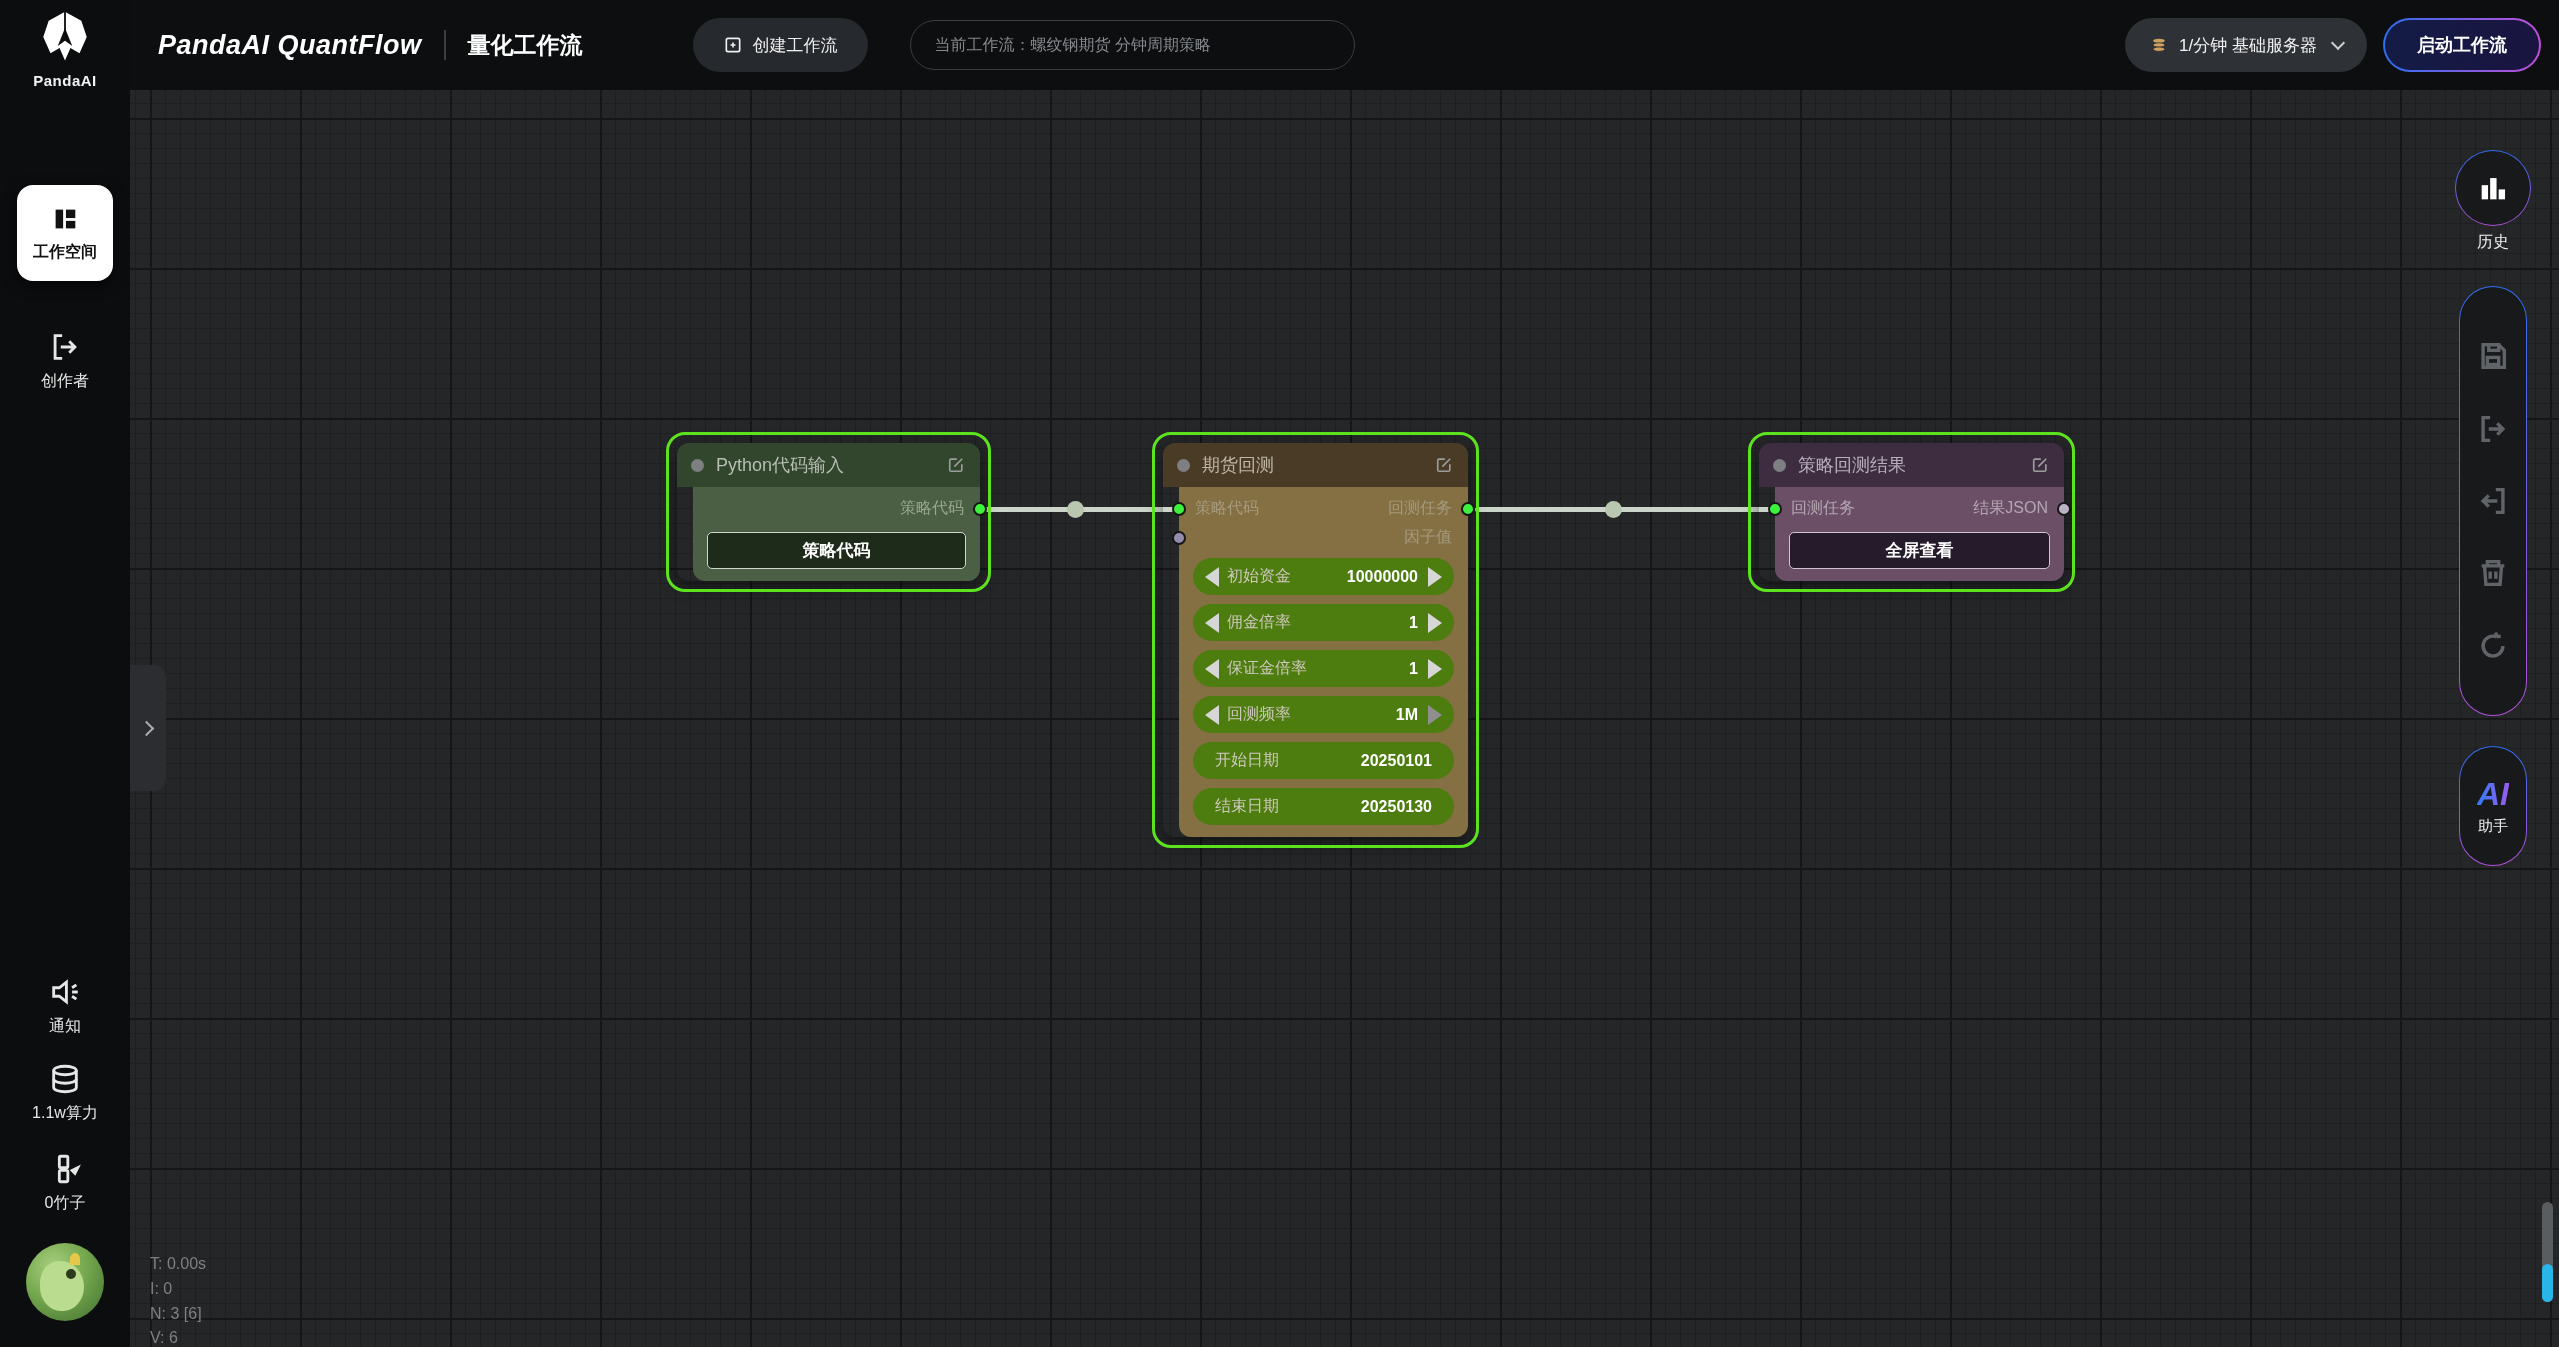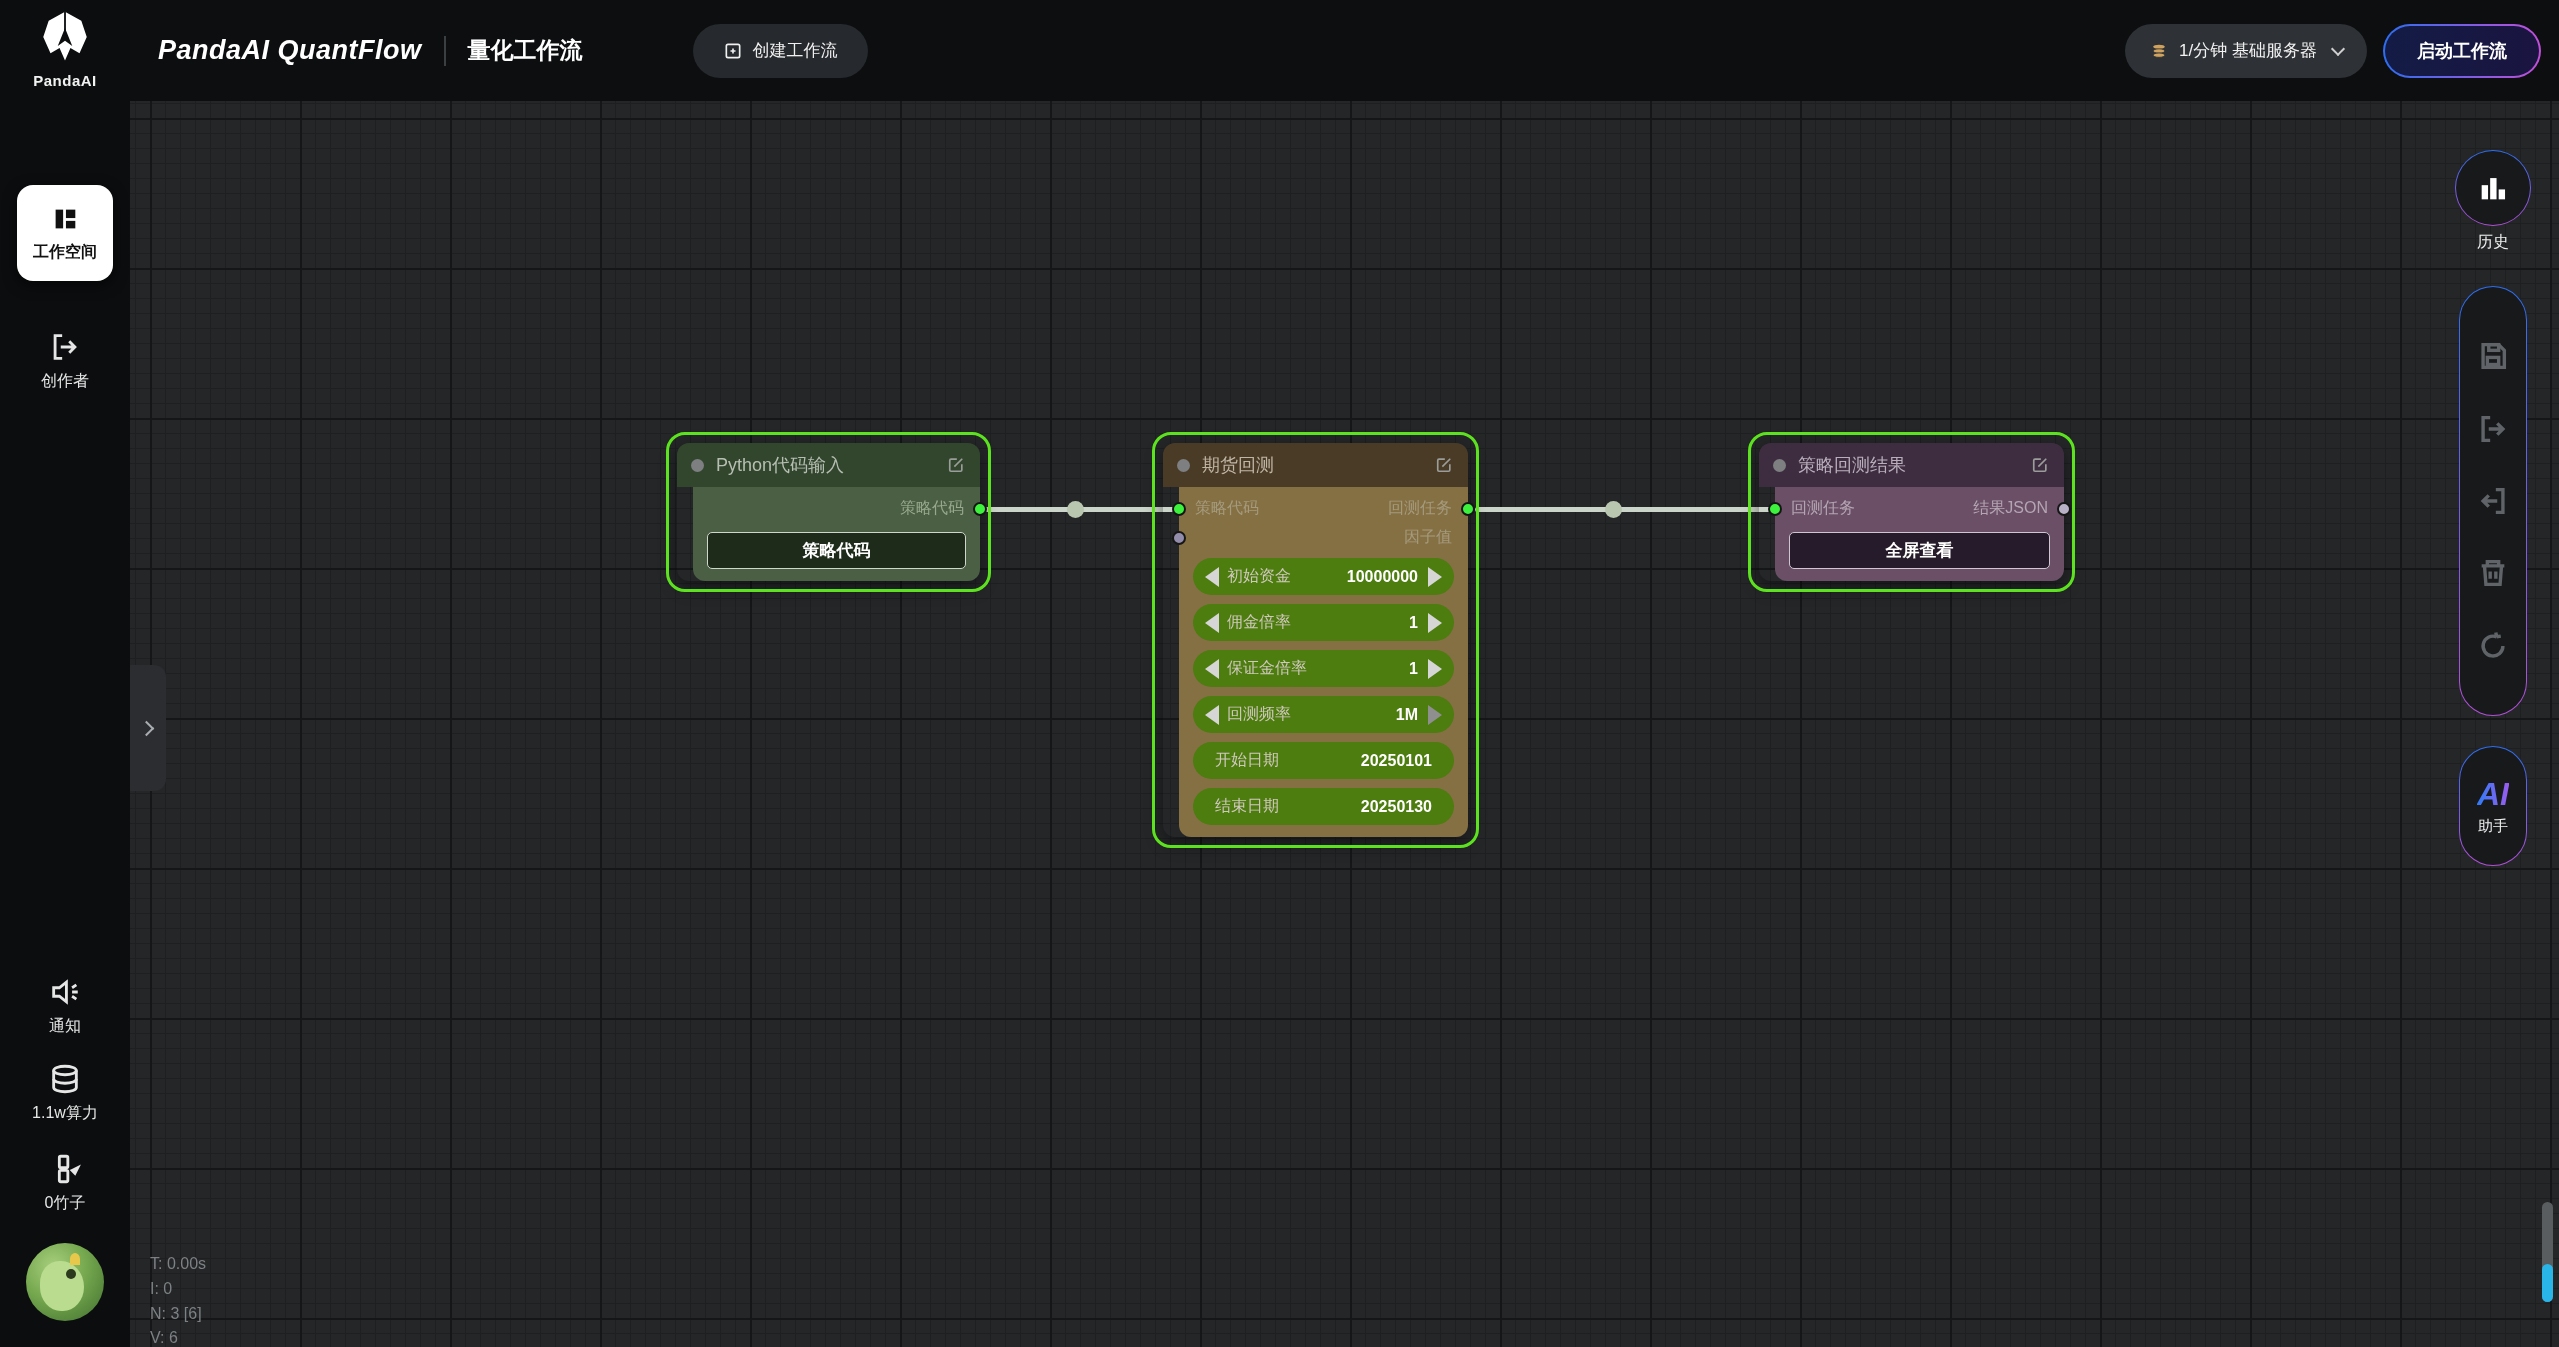--- a/index.html
+++ b/index.html
@@ -17,21 +17,21 @@
   .workspace-btn { position:absolute; left:17px; top:185px; width:96px; height:96px; background:#fff; border-radius:16px;
     display:flex; flex-direction:column; align-items:center; justify-content:center; gap:8px; cursor:pointer; box-shadow:0 4px 14px rgba(0,0,0,.6); }
   .workspace-btn .lbl { color:#111; font-size:16px; font-weight:bold; }
   .avatar { position:absolute; left:26px; top:1243px; width:78px; height:78px; border-radius:50%;
     background:radial-gradient(circle at 35% 30%, #a8cf7d 0%, #74a74e 45%, #3f6e2e 100%); overflow:hidden; cursor:pointer; }
   .avatar .blob { position:absolute; left:14px; top:18px; width:44px; height:50px; border-radius:50% 60% 55% 55%; background:#b9dc8e; }
   .avatar .eye { position:absolute; left:40px; top:26px; width:10px; height:10px; border-radius:50%; background:#2c3a1e; }
   .avatar .horn { position:absolute; left:44px; top:10px; width:10px; height:12px; background:#e8c84a; border-radius:50% 50% 0 0; }
 
   
-  .header { position:absolute; left:130px; top:0; right:0; height:101px; background:#0c0e0f; display:flex; align-items:center; z-index:20; }
+  .header { position:absolute; left:130px; top:0; right:0; height:90px; background:#0c0e0f; display:flex; align-items:center; z-index:20; }
   .brand { font-size:27px; font-weight:bold; font-style:italic; margin-left:28px; letter-spacing:.5px; }
   .hdr-divider { width:2px; height:30px; background:#3c3f42; margin:0 22px; }
   .subtitle { font-size:23px; font-weight:bold; }
   .create-btn { margin-left:110px; height:54px; padding:0 30px; border-radius:27px; background:#26292d; border:none;
     display:flex; align-items:center; gap:10px; color:#f0f0f0; font-size:17px; cursor:pointer; }
   .create-btn svg { width:20px; height:20px; stroke:#f0f0f0; fill:none; stroke-width:2; }
   .wf-input { margin-left:42px; width:445px; height:50px; border-radius:25px; border:1px solid #3a3d41; background:transparent;
     display:flex; align-items:center; padding:0 24px; color:#85888c; font-size:16px; }
   .hdr-spacer { flex:1; }
   .server-pill { height:54px; padding:0 24px; border-radius:27px; background:#2e3135; display:flex; align-items:center; gap:10px;
@@ -191,20 +191,23 @@
   <div class="subtitle">量化工作流</div>
 
   <button class="create-btn">
     <svg viewBox="0 0 24 24">
       <rect x="4" y="4" width="16" height="16" rx="2"></rect>
       <path d="M12 9 V15 M9 12 H15"></path>
     </svg>
     <span>创建工作流</span>
   </button>
 
+  <div class="wf-input">
+    <span>当前工作流：螺纹钢期货 分钟周期策略</span>
+  </div>
 
   <div class="hdr-spacer"></div>
 
   <div class="server-pill">
     <svg viewBox="0 0 24 24">
       <ellipse cx="12" cy="7" rx="7" ry="2.6" fill="#cfa35f"></ellipse>
       <ellipse cx="12" cy="12" rx="7" ry="2.6" fill="#cfa35f" stroke="#2e3135" stroke-width="1"></ellipse>
       <ellipse cx="12" cy="17" rx="7" ry="2.6" fill="#cfa35f" stroke="#2e3135" stroke-width="1"></ellipse>
     </svg>
     <span>1/分钟  基础服务器</span>

